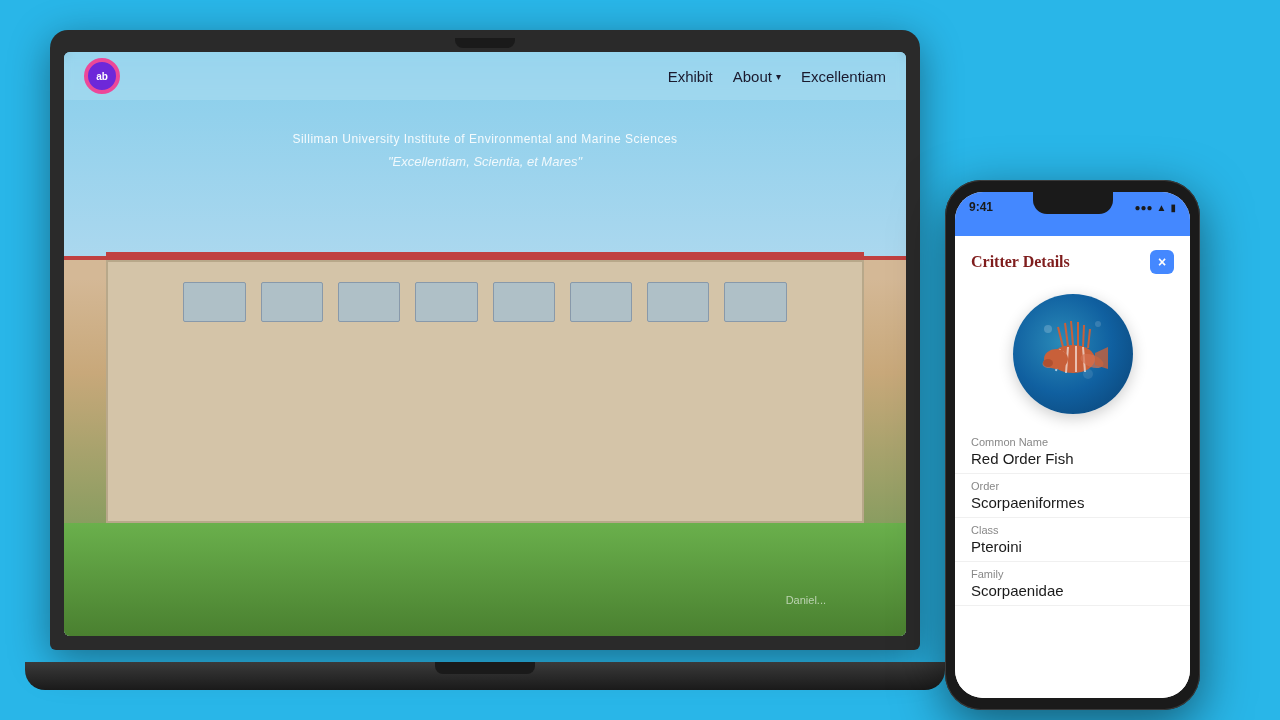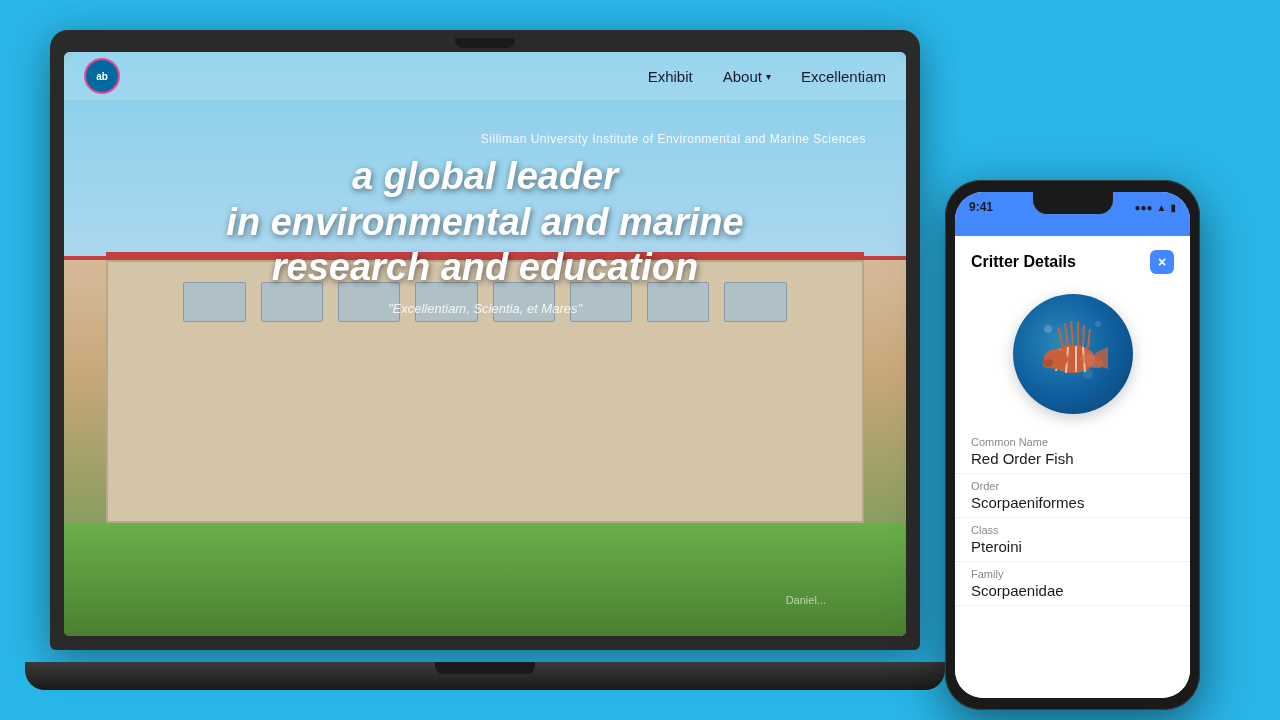--- a/index.html
+++ b/index.html
@@ -106,33 +106,33 @@
       display: flex;
       align-items: center;
       padding: 0 20px;
       gap: 0;
       z-index: 10;
     }
     .nav-logo {
       width: 36px;
       height: 36px;
       border-radius: 50%;
-      background: #0369a1;
-      border: 2px solid #ec4899;
+      background: #6d28d9;
+      border: 4px solid #ec4899;
       display: flex;
       align-items: center;
       justify-content: center;
       color: white;
       font-size: 10px;
       font-weight: bold;
       margin-right: auto;
     }
     .nav-links {
       display: flex;
-      gap: 30px;
+      gap: 20px;
       align-items: center;
     }
     .nav-link {
       color: #1a1a2e;
       font-size: 15px;
       font-weight: 500;
       cursor: pointer;
       display: flex;
       align-items: center;
       gap: 4px;
@@ -149,21 +149,20 @@
       text-align: center;
       z-index: 5;
       padding: 0 40px;
     }
     .hero-subtitle {
       color: rgba(255,255,255,0.9);
       font-size: 12px;
       letter-spacing: 0.5px;
       margin-bottom: 8px;
       font-style: normal;
-      text-align: right;
     }
     .hero-title {
       color: white;
       font-size: 38px;
       font-weight: 700;
       font-style: italic;
       line-height: 1.2;
       text-shadow: 1px 2px 6px rgba(0,0,0,0.5);
       margin-bottom: 10px;
     }
@@ -260,21 +259,22 @@
     .critter-header {
       display: flex;
       justify-content: space-between;
       align-items: center;
       padding: 14px 16px 10px;
       background: white;
     }
     .critter-title {
       font-size: 16px;
       font-weight: 600;
-      color: #000000;
+      color: #7f1d1d;
+      font-family: Liberation Serif, serif;
     }
     .close-btn {
       width: 24px;
       height: 24px;
       background: #4488ff;
       border-radius: 6px;
       display: flex;
       align-items: center;
       justify-content: center;
       color: white;
@@ -365,25 +365,20 @@
           <span class="nav-link">
             <span>About</span>
             <span class="dropdown-arrow">▾</span>
           </span>
           <span class="nav-link">Excellentiam</span>
         </div>
       </div>
 
       <div class="hero-text">
         <div class="hero-subtitle">Silliman University Institute of Environmental and Marine Sciences</div>
-        <div class="hero-title">
-          <div>a global leader</div>
-          <div>in environmental and marine</div>
-          <div>research and education</div>
-        </div>
         <div class="hero-quote">"Excellentiam, Scientia, et Mares"</div>
       </div>
 
       <div class="watermark">Daniel...</div>
     </div>
   </div>
 
   <div class="laptop-base">
     <div class="laptop-base-notch"></div>
   </div>

